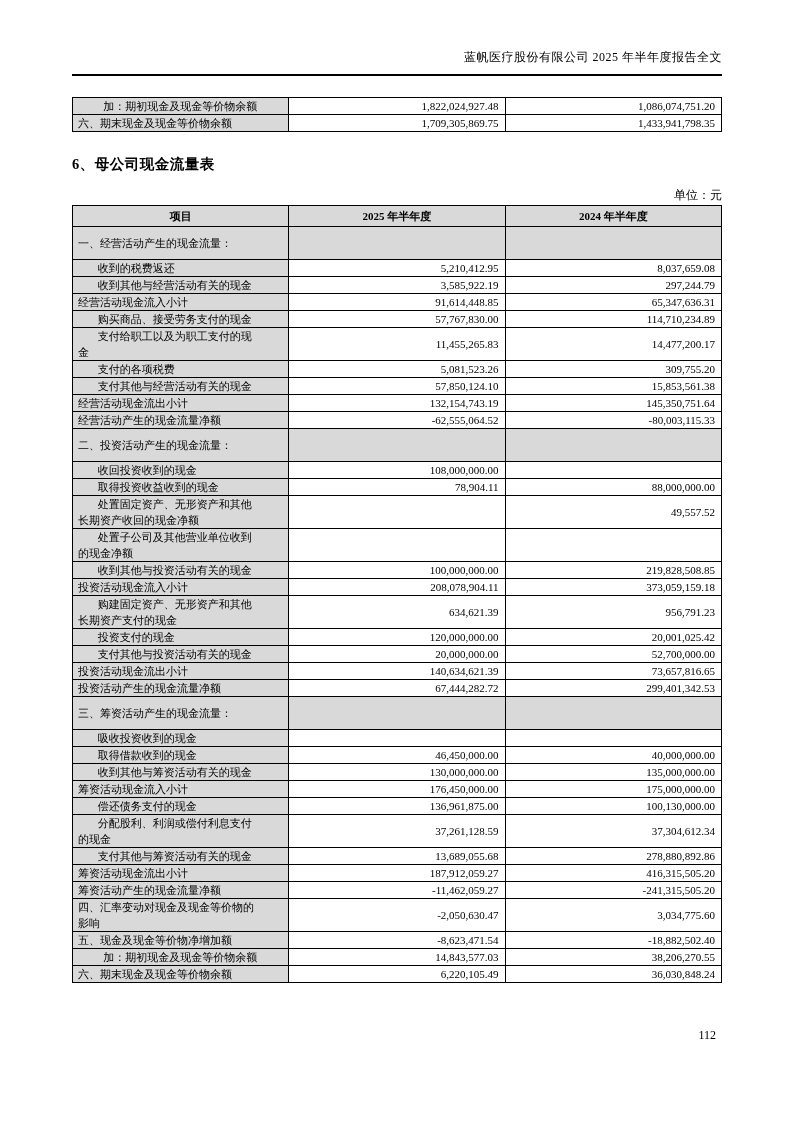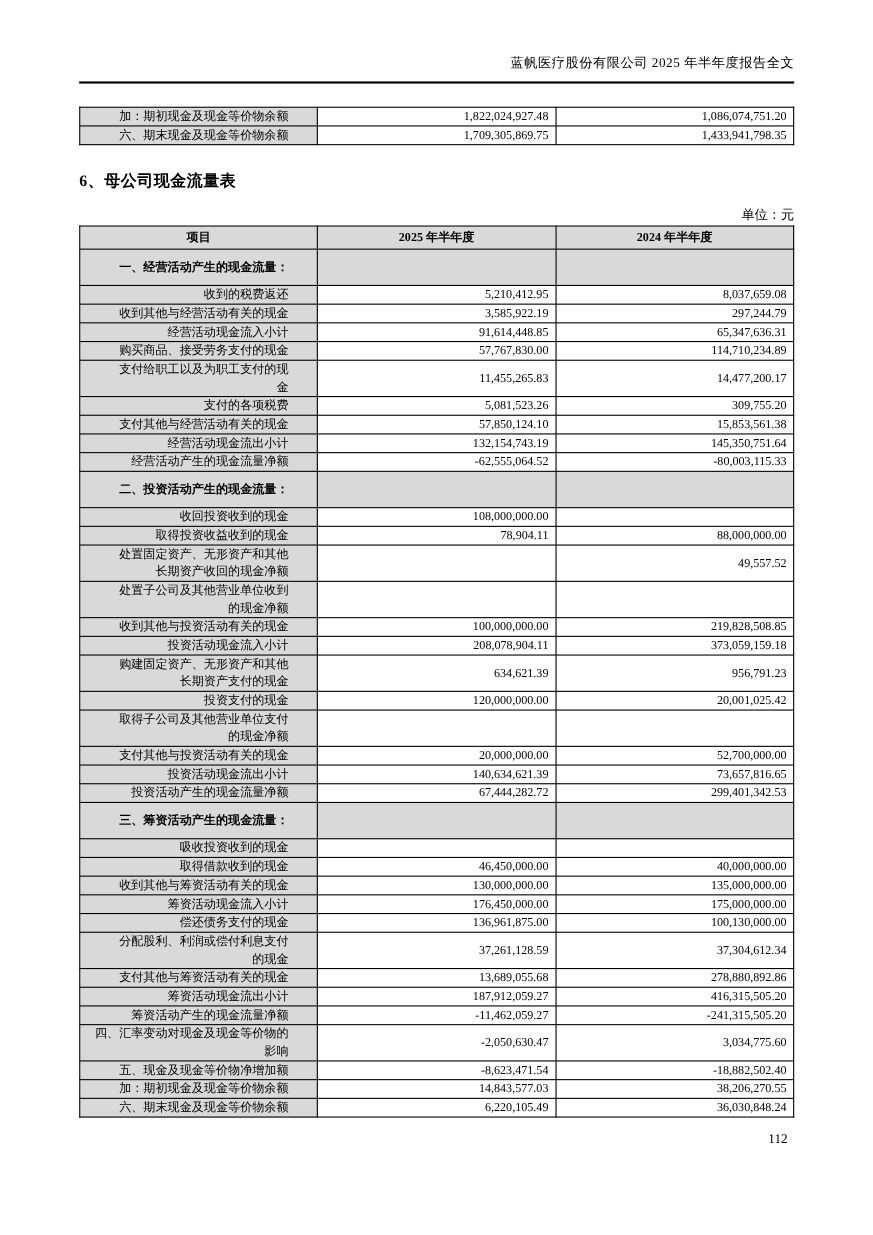--- a/index.html
+++ b/index.html
@@ -48,32 +48,32 @@
   table.fin-table th{
     background:var(--shade);
     font-weight:bold;
     text-align:center;
     height:21px;
     padding:1px 2px;
     margin-top:24px;
   }
   td.label-cell{
     background:var(--shade);
-    text-align:right;
+    text-align:left;
     padding:0 26px 0 5px;
   }
   td.num-cell{
     background:#ffffff;
     text-align:right;
     padding:0 6px 0 2px;
   }
   tr.single td{height:17px;}
   tr.section td{
     background:var(--shade);
-    font-weight:bold;
+    font-weight:normal;
     height:33px;
   }
   tr.item td.label-cell{text-indent:1.8em;}
   tr.add  td.label-cell{text-indent:2.3em;}
   tr.flush td.label-cell{text-indent:0;}
   
   .top-table{margin-top:21px;}
   .section-title{
     margin-top:23px;
     font-size:14.5px;
@@ -229,25 +229,20 @@
         <tr class="item">
           <td class="label-cell">购建固定资产、无形资产和其他长期资产支付的现金</td>
           <td class="num-cell">634,621.39</td>
           <td class="num-cell">956,791.23</td>
         </tr>
         <tr class="item single">
           <td class="label-cell">投资支付的现金</td>
           <td class="num-cell">120,000,000.00</td>
           <td class="num-cell">20,001,025.42</td>
         </tr>
-        <tr class="item">
-          <td class="label-cell">取得子公司及其他营业单位支付的现金净额</td>
-          <td class="num-cell"></td>
-          <td class="num-cell"></td>
-        </tr>
         <tr class="item single">
           <td class="label-cell">支付其他与投资活动有关的现金</td>
           <td class="num-cell">20,000,000.00</td>
           <td class="num-cell">52,700,000.00</td>
         </tr>
         <tr class="flush single">
           <td class="label-cell">投资活动现金流出小计</td>
           <td class="num-cell">140,634,621.39</td>
           <td class="num-cell">73,657,816.65</td>
         </tr>

